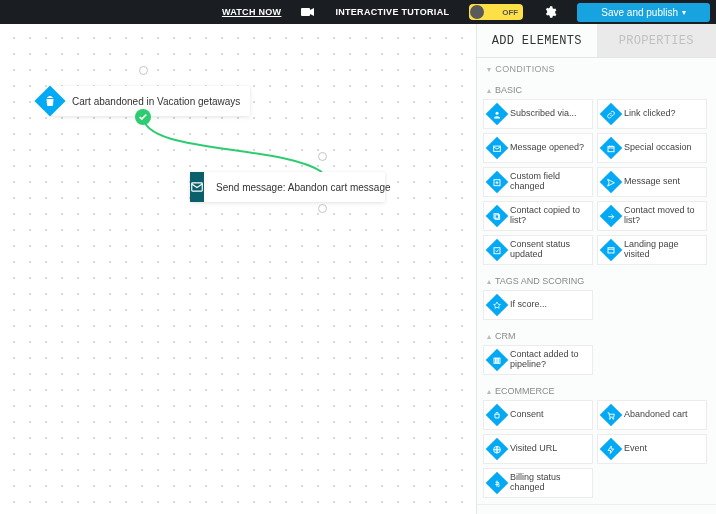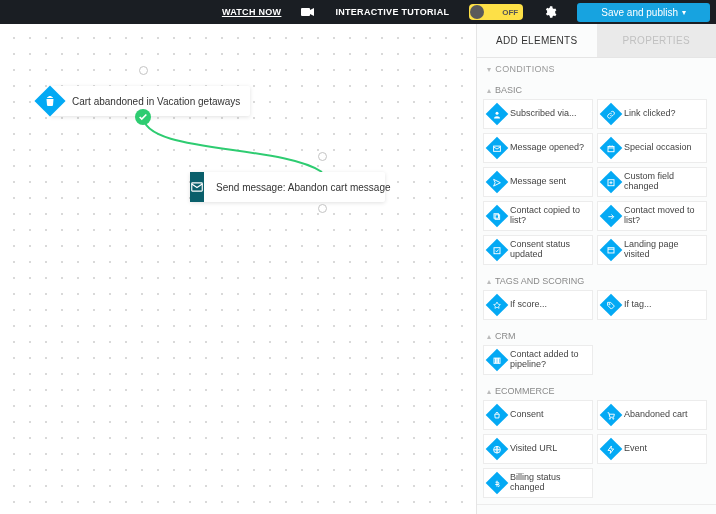--- a/index.html
+++ b/index.html
@@ -29,21 +29,21 @@
 .node .diamond .sq svg { transform:rotate(-45deg); }
 .node .label { padding-left:22px; padding-right:12px; white-space:nowrap; }
 .node2 { position:absolute; display:flex; align-items:center; background:#fff; box-shadow:0 1px 4px rgba(0,0,0,.12); height:30px; font-size:10px; color:#333; border-radius:2px; }
 .node2 .box { width:30px; height:30px; background:#0a5f6b; display:flex; align-items:center; justify-content:center; }
 .node2 .label { padding:0 12px; white-space:nowrap; }
 .port { width:9px; height:9px; border:1px solid #c4c4c4; border-radius:50%; background:#fff; position:absolute; }
 .check { position:absolute; width:16px; height:16px; border-radius:50%; background:#2ecc71; display:flex; align-items:center; justify-content:center; }
 
 
 .tabs { display:flex; height:34px; }
-.tab { flex:1; display:flex; align-items:center; justify-content:center; font-size:10px; letter-spacing:.3px; color:#6a6a6a; border-bottom:1px solid #e5e5e5; }
+.tab { flex:1; display:flex; align-items:center; justify-content:center; font-size:12px; letter-spacing:.3px; color:#6a6a6a; border-bottom:1px solid #e5e5e5;font-family:Liberation Mono, monospace; }
 .tab.active { color:#333; }
 .tab.inactive { background:#eaeaea; color:#c0c0c0; }
 .section { border-bottom:1px solid #ececec; }
 .sec-head { padding:6px 10px; font-size:9px; color:#999; letter-spacing:.3px; display:flex; align-items:center; gap:4px; text-transform:uppercase; }
 .sub-head { padding:5px 10px 4px; font-size:9px; color:#8a8a8a; display:flex; align-items:center; gap:4px; }
 .tri { font-size:8px; color:#bbb; }
 .grid2 { display:flex; flex-wrap:wrap; padding:0 6px 6px; gap:4px; }
 .elem { width:110px; height:30px; background:#fff; border:1px solid #ececec; display:flex; align-items:center; font-size:9px; color:#444; cursor:pointer; }
 .elem .di { width:26px; display:flex; align-items:center; justify-content:center; }
 .elem .di .dsq { width:16px; height:16px; transform:rotate(45deg); background:#03a9f4; display:flex; align-items:center; justify-content:center; }
@@ -170,36 +170,36 @@
                   <path d="M4 10h16M9 3v4M15 3v4"></path>
                 </svg>
               </div>
             </div>
             <span class="txt">Special occasion</span>
           </div>
         <div class="elem">
             <div class="di">
               <div class="dsq">
                 <svg width="9" height="9" viewBox="0 0 24 24" fill="none" stroke="#fff" stroke-width="2.5">
-                  <path d="M3 3l18 9-18 9 4-9-4-9z"></path>
-                </svg>
-              </div>
-            </div>
-            <span class="txt">Message sent</span>
-          </div>
-        <div class="elem">
-            <div class="di">
-              <div class="dsq">
-                <svg width="9" height="9" viewBox="0 0 24 24" fill="none" stroke="#fff" stroke-width="2.5">
                   <rect x="4" y="4" width="16" height="16"></rect>
                   <path d="M8 12h8M12 8v8"></path>
                 </svg>
               </div>
             </div>
             <span class="txt">Custom field changed</span>
+          </div>
+        <div class="elem">
+            <div class="di">
+              <div class="dsq">
+                <svg width="9" height="9" viewBox="0 0 24 24" fill="none" stroke="#fff" stroke-width="2.5">
+                  <path d="M3 3l18 9-18 9 4-9-4-9z"></path>
+                </svg>
+              </div>
+            </div>
+            <span class="txt">Message sent</span>
           </div>
         <div class="elem">
             <div class="di">
               <div class="dsq">
                 <svg width="9" height="9" viewBox="0 0 24 24" fill="none" stroke="#fff" stroke-width="2.5">
                   <rect x="7" y="7" width="12" height="12"></rect>
                   <rect x="4" y="4" width="12" height="12"></rect>
                 </svg>
               </div>
             </div>
@@ -247,31 +247,20 @@
         <div class="elem">
             <div class="di">
               <div class="dsq">
                 <svg width="9" height="9" viewBox="0 0 24 24" fill="none" stroke="#fff" stroke-width="2">
                   <path d="M12 2l3 6 6 1-4.5 4 1 6-5.5-3-5.5 3 1-6L3 9l6-1 3-6z"></path>
                 </svg>
               </div>
             </div>
             <span class="txt">If score...</span>
           </div>
-        <div class="elem">
-            <div class="di">
-              <div class="dsq">
-                <svg width="9" height="9" viewBox="0 0 24 24" fill="none" stroke="#fff" stroke-width="2.5">
-                  <path d="M3 3h8l10 10-8 8L3 11V3z"></path>
-                  <circle cx="8" cy="8" r="1.5"></circle>
-                </svg>
-              </div>
-            </div>
-            <span class="txt">If tag...</span>
-          </div>
       </div>
 
       <div class="sub-head">
           <span class="tri">▴</span>
           <span>CRM</span>
         </div>
       <div class="grid2">
         <div class="elem">
             <div class="di">
               <div class="dsq">

